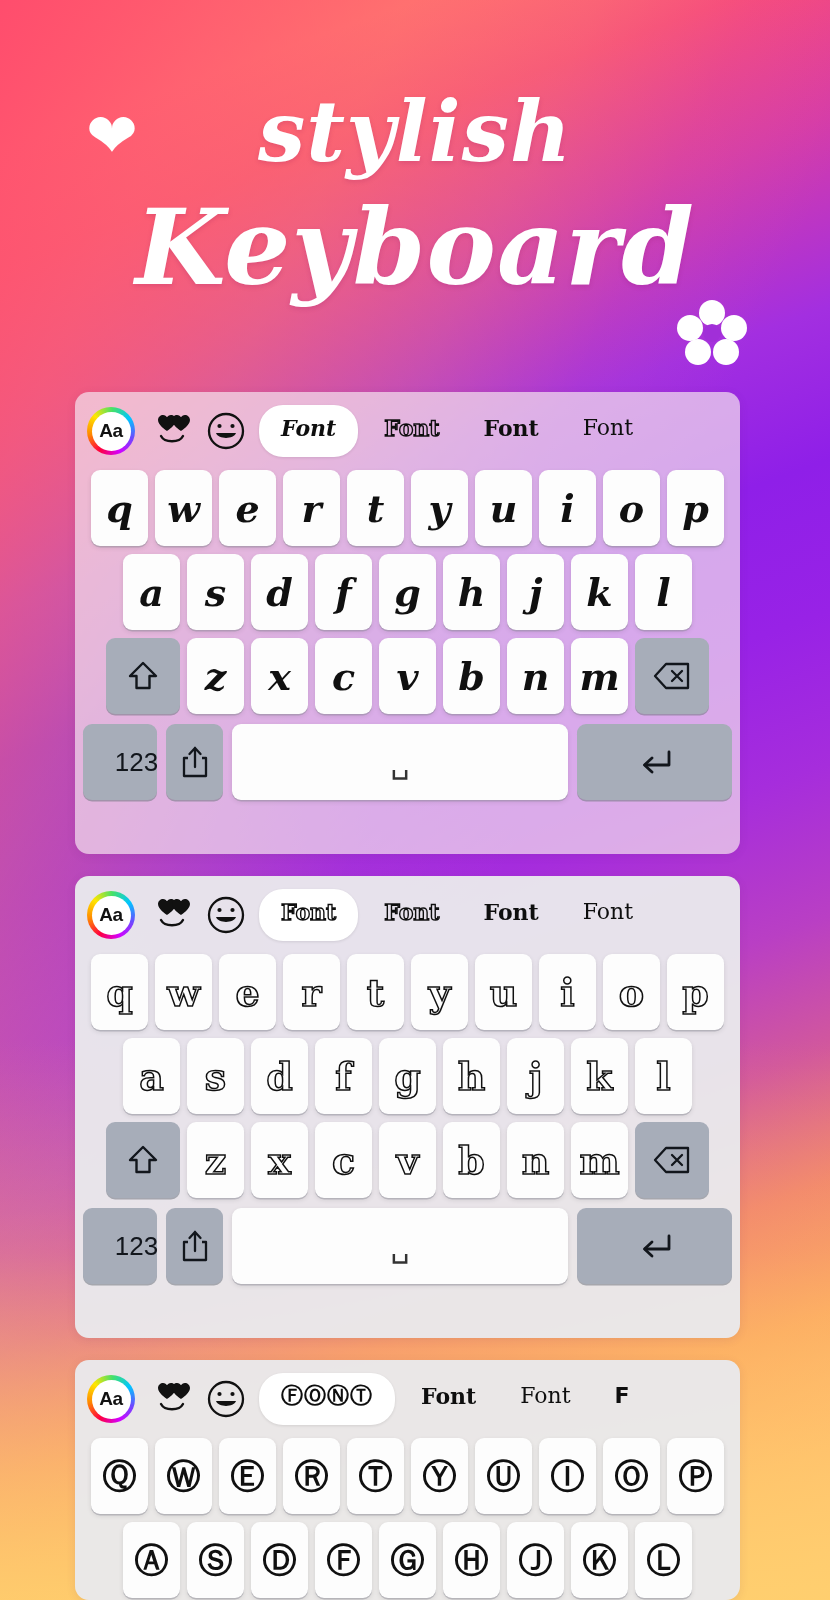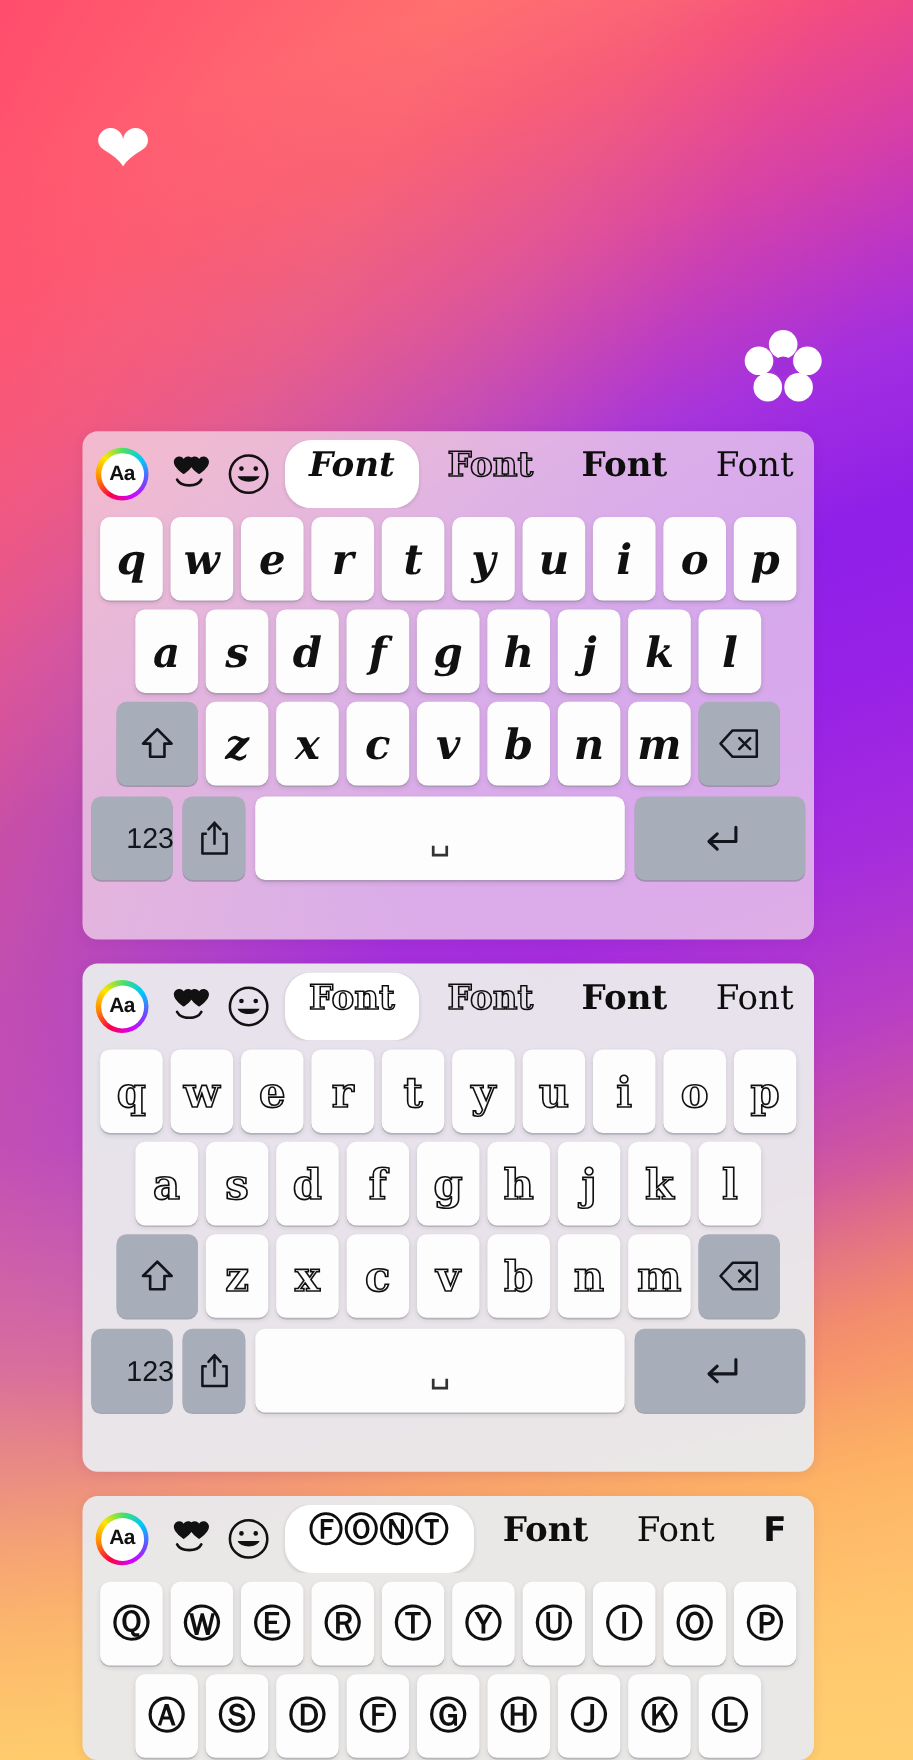--- a/index.html
+++ b/index.html
@@ -113,23 +113,23 @@
     letter-spacing:-.5px;
     text-align:right;
   }
   .emoji-btn{
     flex:0 0 auto; width:46px; height:46px;
     display:flex; align-items:center; justify-content:center;
     margin-right:6px;
   }
   .font-chip{
     flex:0 0 auto;
-    height:62px; line-height:46px;
+    height:52px; line-height:46px;
     padding:0 22px;
-    font-size:31px; color:#0e0e0e; white-space:nowrap;
+    font-size:22px; color:#0e0e0e; white-space:nowrap;
     text-align:left;
   }
   .font-chip.sel{
     background:#ffffff; border-radius:24px;
     box-shadow:0 1px 3px rgba(0,0,0,.10);
     margin:0 4px;
   }
   .f-script{ font-family:"DejaVu Serif", serif; font-style:italic; font-weight:700; }
   .f-outline{
     font-family:"DejaVu Serif", serif; font-weight:700;
@@ -173,20 +173,22 @@
 </style>
 </head>
 <body>
 
 <div id="stage">
 
   <div class="hero">
 
     <div class="heart-deco">❤</div>
 
+    <div class="title title-1">stylish</div>
+    <div class="title title-2">Keyboard</div>
 
     <div class="flower-deco">
       <svg width="72" height="66" viewBox="0 0 72 66" aria-hidden="true">
         <circle cx="36" cy="13" r="13" fill="#ffffff"></circle>
         <circle cx="14" cy="28" r="13" fill="#ffffff"></circle>
         <circle cx="58" cy="28" r="13" fill="#ffffff"></circle>
         <circle cx="22" cy="52" r="13" fill="#ffffff"></circle>
         <circle cx="50" cy="52" r="13" fill="#ffffff"></circle>
         <circle cx="36" cy="33" r="9" fill="#a12fd8"></circle>
       </svg>

